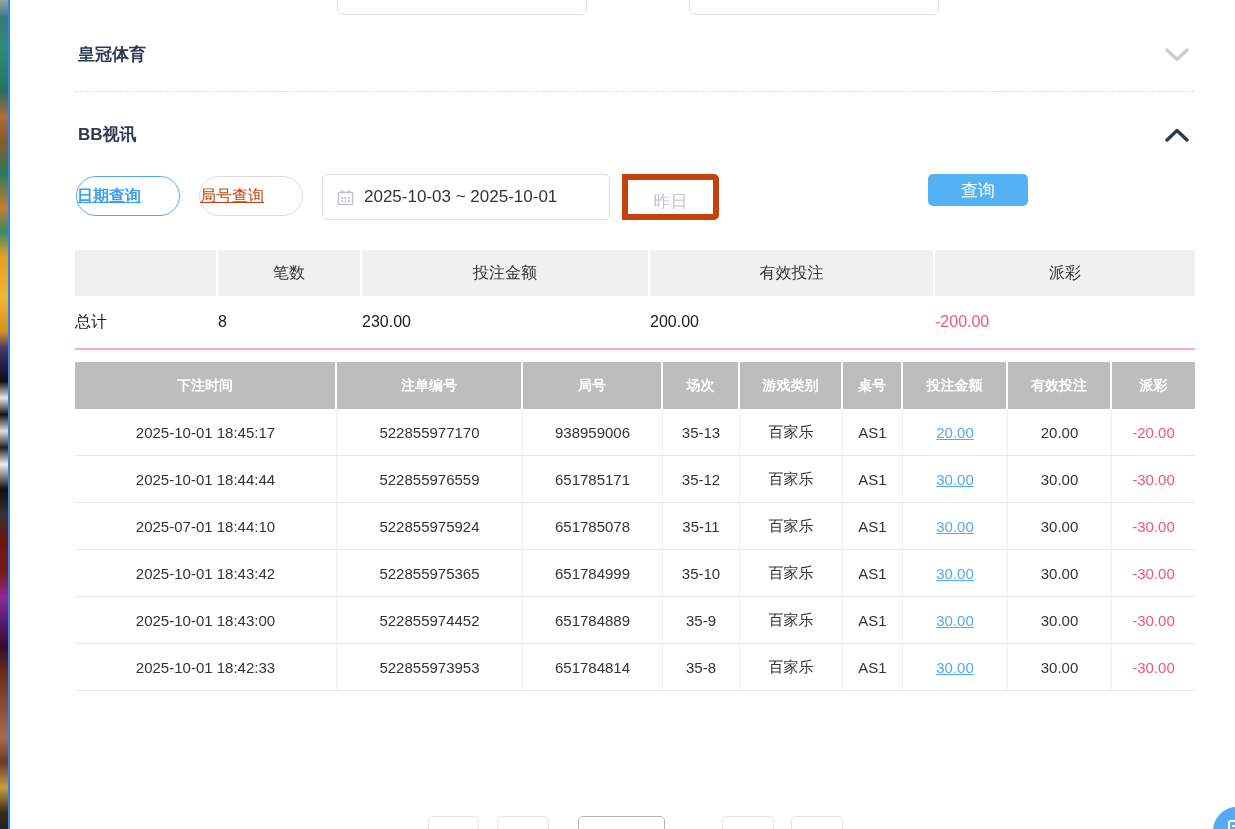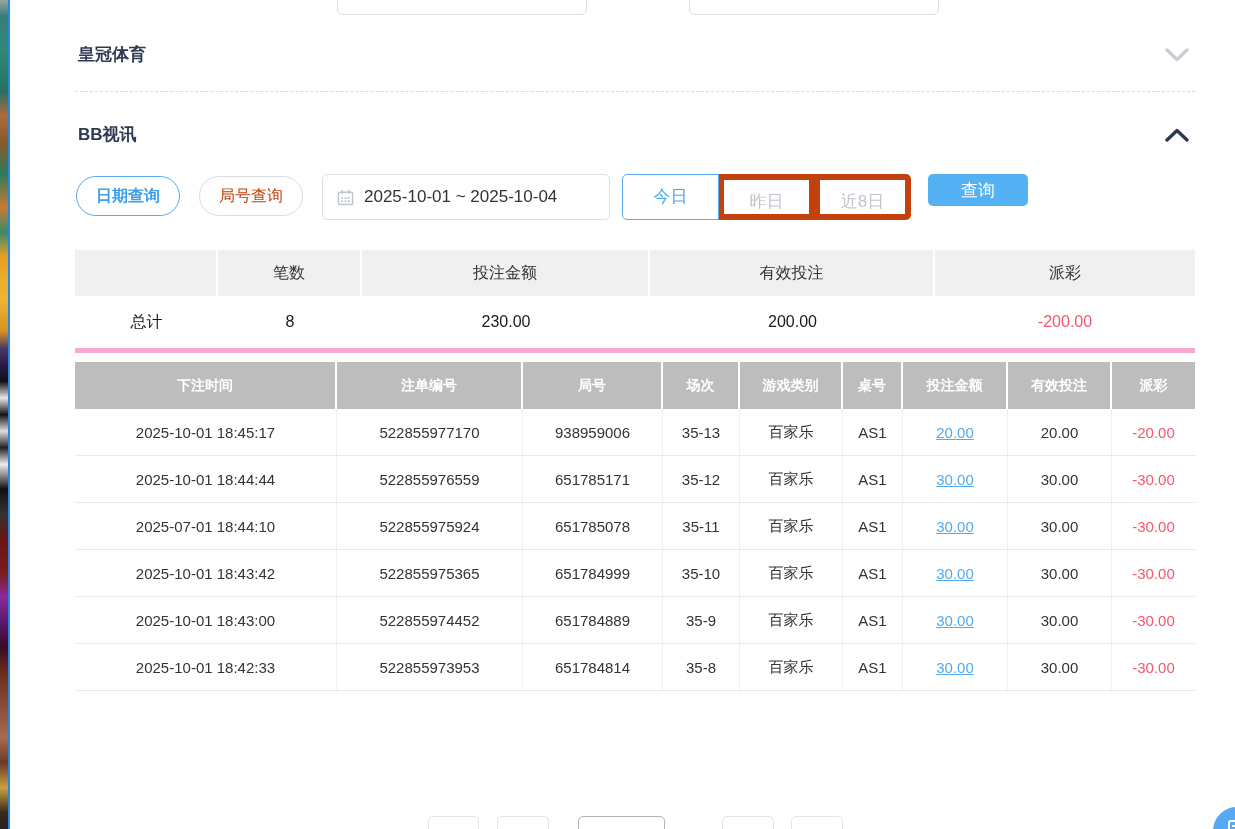--- a/index.html
+++ b/index.html
@@ -36,21 +36,21 @@
   .section-head{position:absolute;left:68px;width:1120px;height:26px;cursor:pointer;}
   .sec-sports{top:42px;} .sec-bb{top:122px;}
   .sec-title{font-size:17px;font-weight:700;color:#2e3a52;line-height:26px;}
   .chev{position:absolute;right:9px;top:6px;width:24px;height:14px;}
 
   .dashed{position:absolute;left:65px;top:91px;width:1120px;border-top:1px dashed #d9d9d9;}
 
   
   .pill{
     position:absolute;top:176px;height:40px;box-sizing:border-box;border-radius:20px;
-    background:#fff;font-size:16px;text-align:center;line-height:38px;cursor:pointer;
+    background:#fff;font-size:16px;text-align:left;line-height:38px;cursor:pointer;text-decoration:underline;
   }
   .pill-active{left:66px;width:104px;border:1px solid #58aaf2;color:#3b9ef0;font-weight:700;}
   .pill-idle{left:189px;width:104px;border:1px solid #dcdcdc;color:#c2410c;}
 
   .datebox{
     position:absolute;left:312px;top:174px;width:288px;height:46px;box-sizing:border-box;
     border:1px solid #dcdfe6;border-radius:5px;background:#fff;cursor:pointer;
     display:flex;align-items:center;
   }
   .datebox .cal{margin:0 10px 0 14px;flex:0 0 auto;}
@@ -73,22 +73,22 @@
 
   
   table{border-collapse:separate;border-spacing:0;table-layout:fixed;}
   .summary-table{position:absolute;left:65px;top:250px;width:1120px;}
   .summary-table th{
     background:#f0f0f0;height:46px;font-size:16px;font-weight:400;color:#333;
     border-right:2px solid #fff;padding:0;text-align:center;
   }
   .summary-table th:last-child{border-right:none;}
   .summary-table td{
-    background:#fff;height:52px;font-size:16px;color:#1a1a1a;text-align:center;padding:0;
-    border-bottom:5px solid #f9a8d4;
+    background:#fff;height:52px;font-size:16px;color:#1a1a1a;text-align:left;padding:0;
+    border-bottom:2px solid #f9a8d4;
   }
   .main-table{position:absolute;left:65px;top:362px;width:1120px;}
   .main-table th{
     background:#bdbdbd;color:#fff;font-size:14px;font-weight:700;height:47px;padding:0;
     border-right:2px solid #fff;text-align:center;
   }
   .main-table th:last-child{border-right:none;}
   .main-table td{
     height:46px;font-size:15px;color:#333;text-align:center;padding:0;background:#fff;
     border-bottom:1px solid #e8e8e8;border-right:1px solid #efefef;
@@ -157,27 +157,25 @@
       <line x1="12.5" y1="1" x2="12.5" y2="5" stroke="#c0c4cc" stroke-width="1.6"></line>
       <g fill="#c0c4cc">
         <rect x="4.5" y="8.5" width="2" height="2"></rect>
           <rect x="8" y="8.5" width="2" height="2"></rect>
           <rect x="11.5" y="8.5" width="2" height="2"></rect>
         <rect x="4.5" y="12" width="2" height="2"></rect>
           <rect x="8" y="12" width="2" height="2"></rect>
           <rect x="11.5" y="12" width="2" height="2"></rect>
       </g>
     </svg>
-    <span class="dtext">2025-10-01 ~ 2025-10-04</span>
+    <span class="dtext">2025-10-03 ~ 2025-10-01</span>
   </div>
 
   <div class="btn-group">
-    <div class="qbtn active">今日</div>
     <div class="qbtn">昨日</div>
-    <div class="qbtn">近8日</div>
   </div>
 
   <button class="search-btn">查询</button>
 
   <table class="summary-table">
     <colgroup>
         <col style="width:143px">
         <col style="width:144px">
         <col style="width:288px">
         <col style="width:285px">

